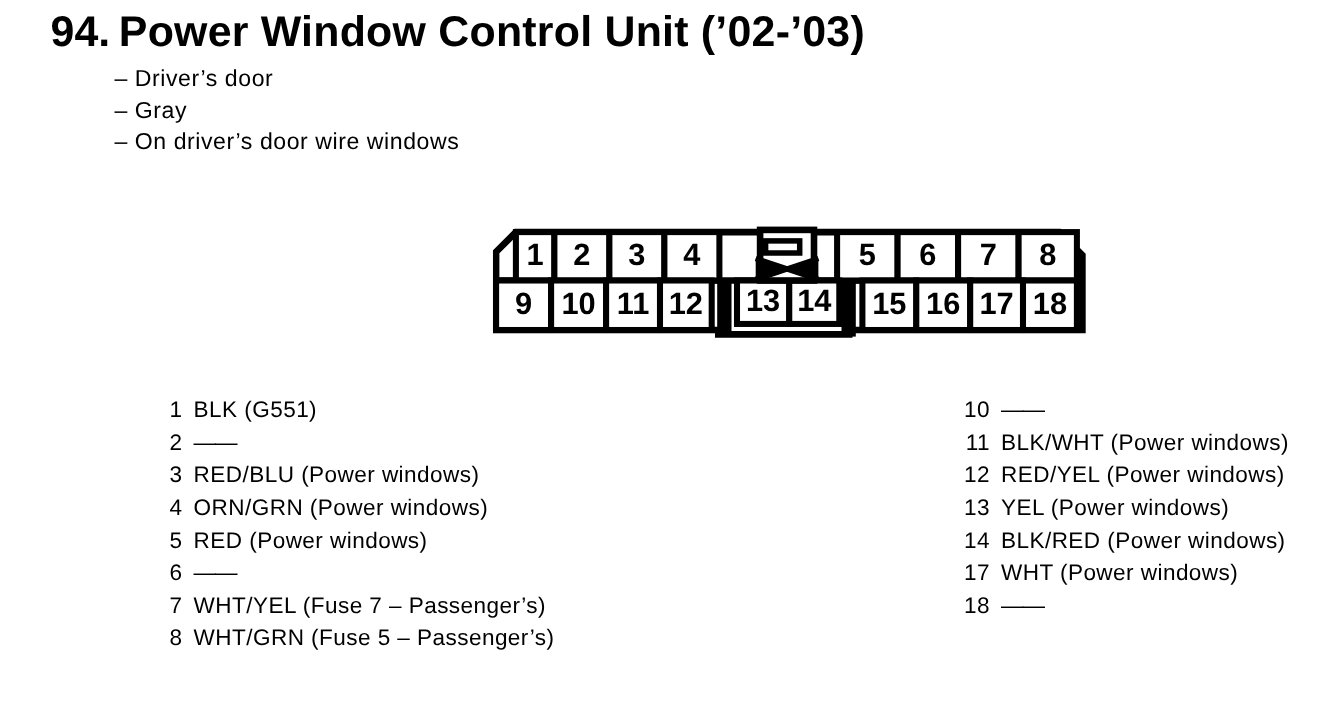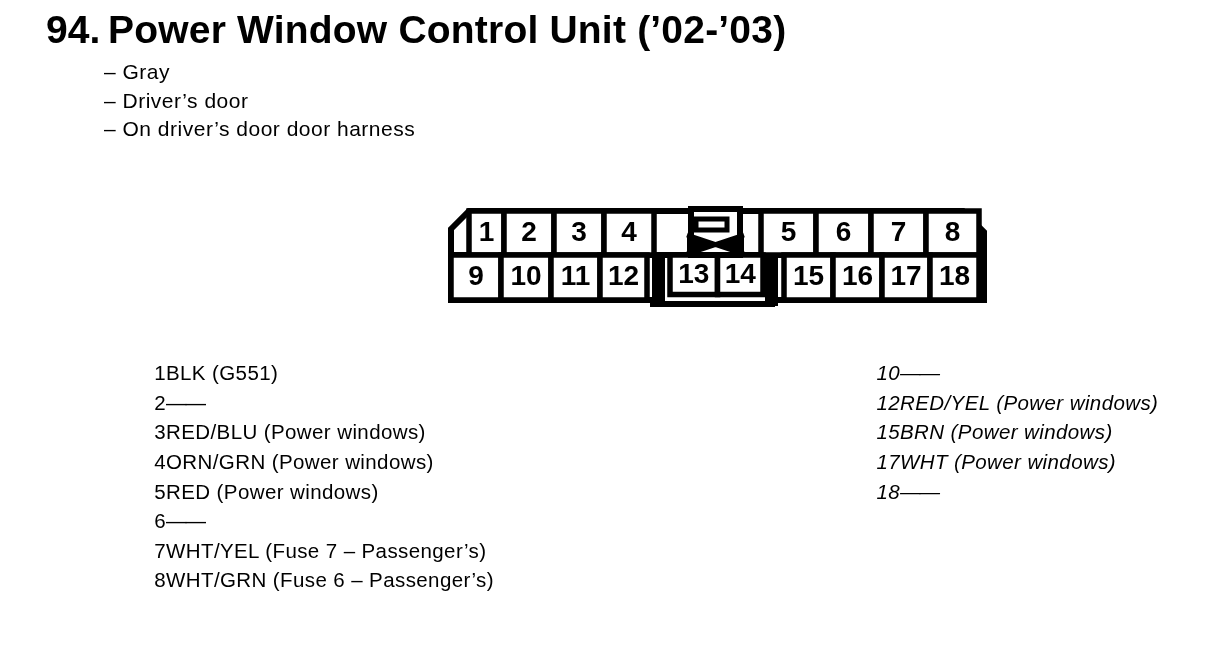--- a/index.html
+++ b/index.html
@@ -18,42 +18,42 @@
 
   
   .notes{position:absolute;left:104px;top:58px;font-size:21px;line-height:28.7px;letter-spacing:0.5px;white-space:nowrap;}
 
   
   .connector{position:absolute;left:448px;top:203px;width:540px;height:112px;}
 
   
   .pin-list{position:absolute;top:358px;font-size:20.5px;line-height:29.65px;letter-spacing:0.4px;white-space:nowrap;}
   .pin-list.left{left:142px;}
-  .pin-list.right{left:874px;font-style:italic;}
+  .pin-list.right{left:874px;}
   .pin-row{height:29.65px;}
   .pin-num{display:inline-block;text-align:right;vertical-align:top;}
   .pin-list.left  .pin-num{width:24px;}
   .pin-list.right .pin-num{width:26px;}
-  .pin-desc{}
+  .pin-desc{margin-left:10px;}
   .pin-desc.dash{letter-spacing:-1px;}
 </style>
 </head>
 <body>
 
 <div class="page">
 
   <div class="title-row">
     <span class="item-number">94.</span>
     <span class="page-title">Power Window Control Unit (’02-’03)</span>
   </div>
 
   <div class="notes">
+    <div>– Driver’s door</div>
     <div>– Gray</div>
-    <div>– Driver’s door</div>
-    <div>– On driver’s door door harness</div>
+    <div>– On driver’s door wire windows</div>
   </div>
 
   <svg class="connector" viewBox="0 0 540 112" xmlns="http://www.w3.org/2000/svg">
 
     <path d="M 3 26 L 21 8 L 515 8 L 536 29 L 536 97 L 324 97 L 324 101 L 205 101 L 205 97 L 3 97 Z" fill="#ffffff" stroke="#000000" stroke-width="6" stroke-linejoin="miter"></path>
 
     <path d="M 3 52 L 536 52" stroke="#000000" stroke-width="6"></path>
 
     <rect x="204" y="50" width="13" height="53" fill="#000000"></rect>
     <rect x="317" y="50" width="13" height="53" fill="#000000"></rect>
@@ -109,23 +109,25 @@
   </svg>
 
   <div class="pin-list left" id="pin-list-left">
       <div class="pin-row"><span class="pin-num">1</span><span class="pin-desc">BLK (G551)</span></div>
       <div class="pin-row"><span class="pin-num">2</span><span class="pin-desc dash">——</span></div>
       <div class="pin-row"><span class="pin-num">3</span><span class="pin-desc">RED/BLU (Power windows)</span></div>
       <div class="pin-row"><span class="pin-num">4</span><span class="pin-desc">ORN/GRN (Power windows)</span></div>
       <div class="pin-row"><span class="pin-num">5</span><span class="pin-desc">RED (Power windows)</span></div>
       <div class="pin-row"><span class="pin-num">6</span><span class="pin-desc dash">——</span></div>
       <div class="pin-row"><span class="pin-num">7</span><span class="pin-desc">WHT/YEL (Fuse 7 – Passenger’s)</span></div>
-      <div class="pin-row"><span class="pin-num">8</span><span class="pin-desc">WHT/GRN (Fuse 6 – Passenger’s)</span></div>
+      <div class="pin-row"><span class="pin-num">8</span><span class="pin-desc">WHT/GRN (Fuse 5 – Passenger’s)</span></div>
     </div>
   <div class="pin-list right" id="pin-list-right">
       <div class="pin-row"><span class="pin-num">10</span><span class="pin-desc dash">——</span></div>
+      <div class="pin-row"><span class="pin-num">11</span><span class="pin-desc">BLK/WHT (Power windows)</span></div>
       <div class="pin-row"><span class="pin-num">12</span><span class="pin-desc">RED/YEL (Power windows)</span></div>
-      <div class="pin-row"><span class="pin-num">15</span><span class="pin-desc">BRN (Power windows)</span></div>
+      <div class="pin-row"><span class="pin-num">13</span><span class="pin-desc">YEL (Power windows)</span></div>
+      <div class="pin-row"><span class="pin-num">14</span><span class="pin-desc">BLK/RED (Power windows)</span></div>
       <div class="pin-row"><span class="pin-num">17</span><span class="pin-desc">WHT (Power windows)</span></div>
       <div class="pin-row"><span class="pin-num">18</span><span class="pin-desc dash">——</span></div>
     </div>
 
 </div>
 
 </body></html>

